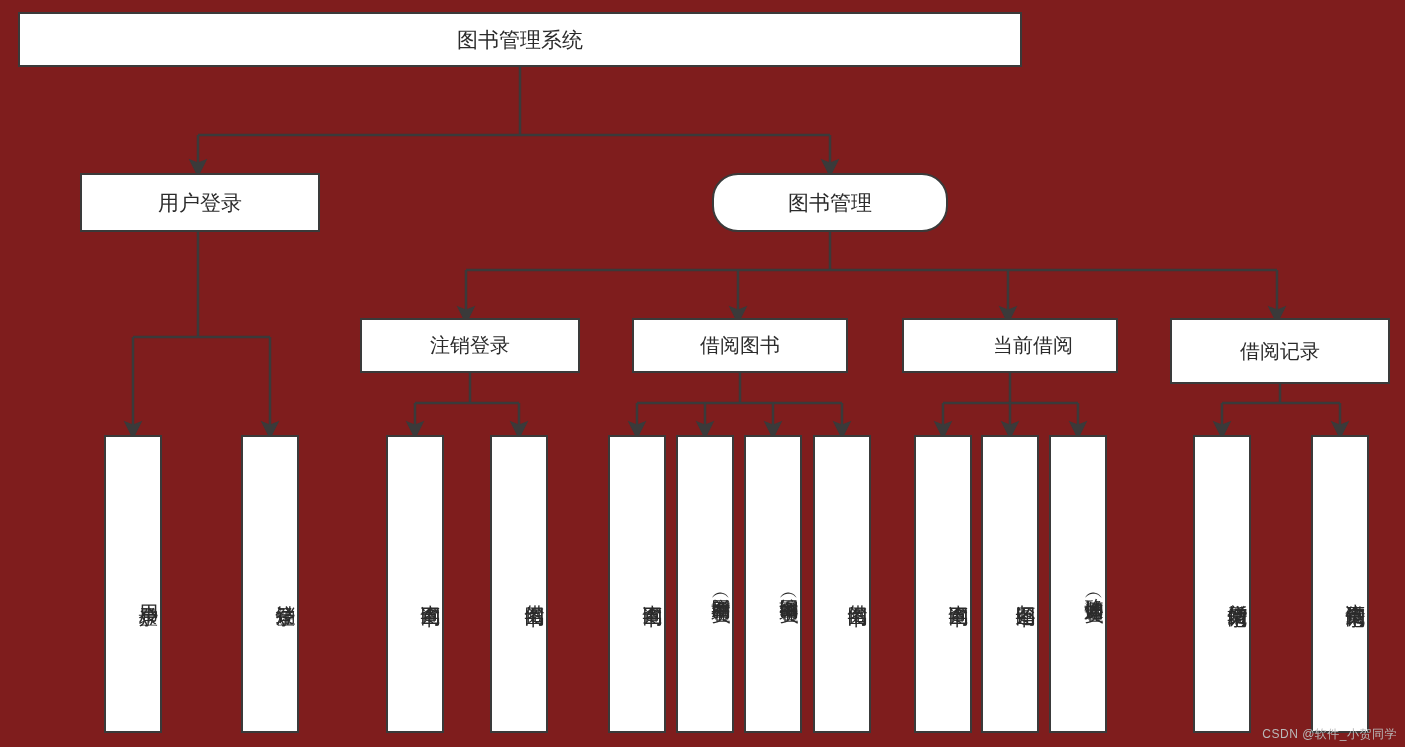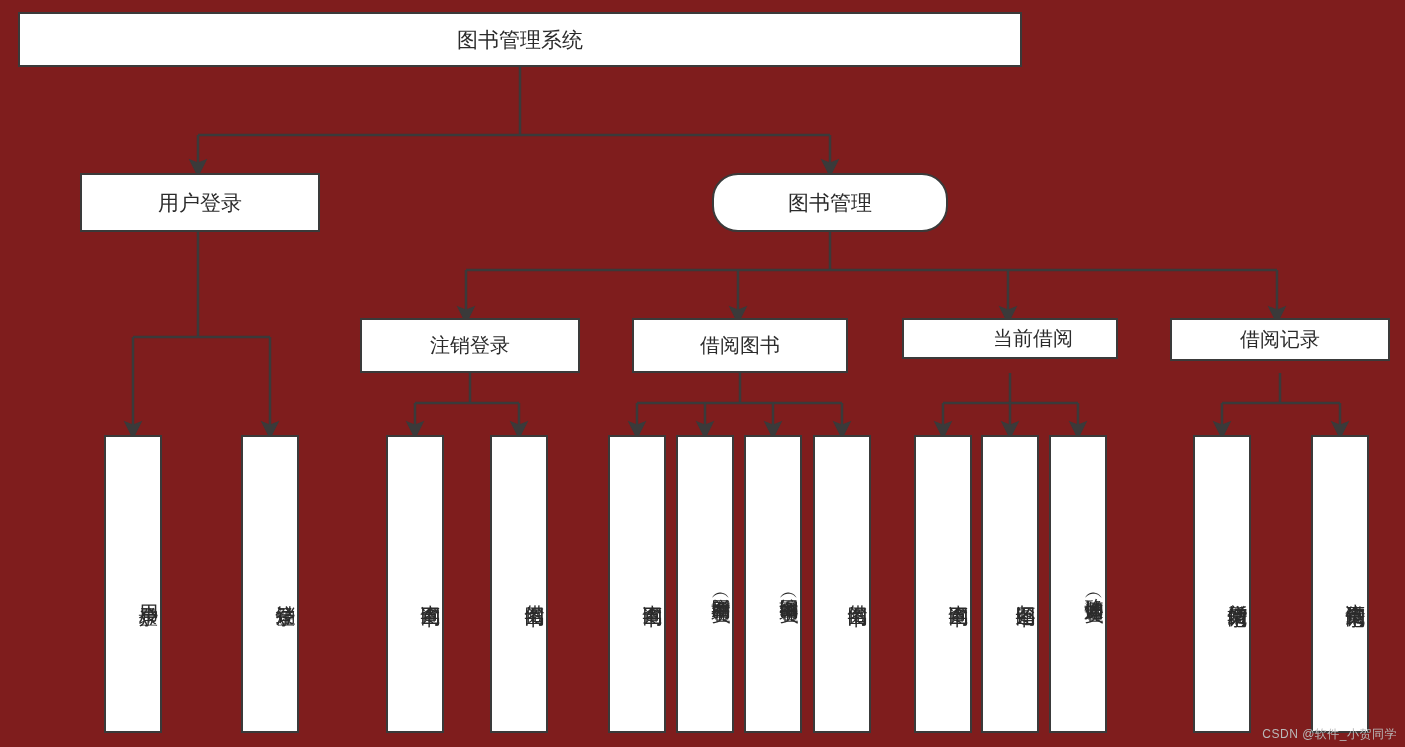--- a/index.html
+++ b/index.html
@@ -143,24 +143,24 @@
   <div class="node level1" style="left:712px; top:173px; width:236px; height:59px;border-radius:26px;">
     <span>图书管理</span>
   </div>
 
   <div class="node level2" style="left:360px; top:318px; width:220px; height:55px;">
     <span>注销登录</span>
   </div>
   <div class="node level2" style="left:632px; top:318px; width:216px; height:55px;">
     <span>借阅图书</span>
   </div>
-  <div class="node level2" style="left:902px; top:318px; width:216px; height:41px;padding-left:46px;">
+  <div class="node level2" style="left:902px; top:318px; width:216px; height:55px;padding-left:46px;">
     <span>当前借阅</span>
   </div>
-  <div class="node level2" style="left:1170px; top:318px; width:220px; height:43px;">
+  <div class="node level2" style="left:1170px; top:318px; width:220px; height:66px;">
     <span>借阅记录</span>
   </div>
 
   <div class="node leaf" style="left:104px; top:435px; width:58px; height:298px;">
     <span class="leaf-label">用户登录</span>
   </div>
   <div class="node leaf" style="left:241px; top:435px; width:58px; height:298px;">
     <span class="leaf-label">注销登录</span>
   </div>
 

